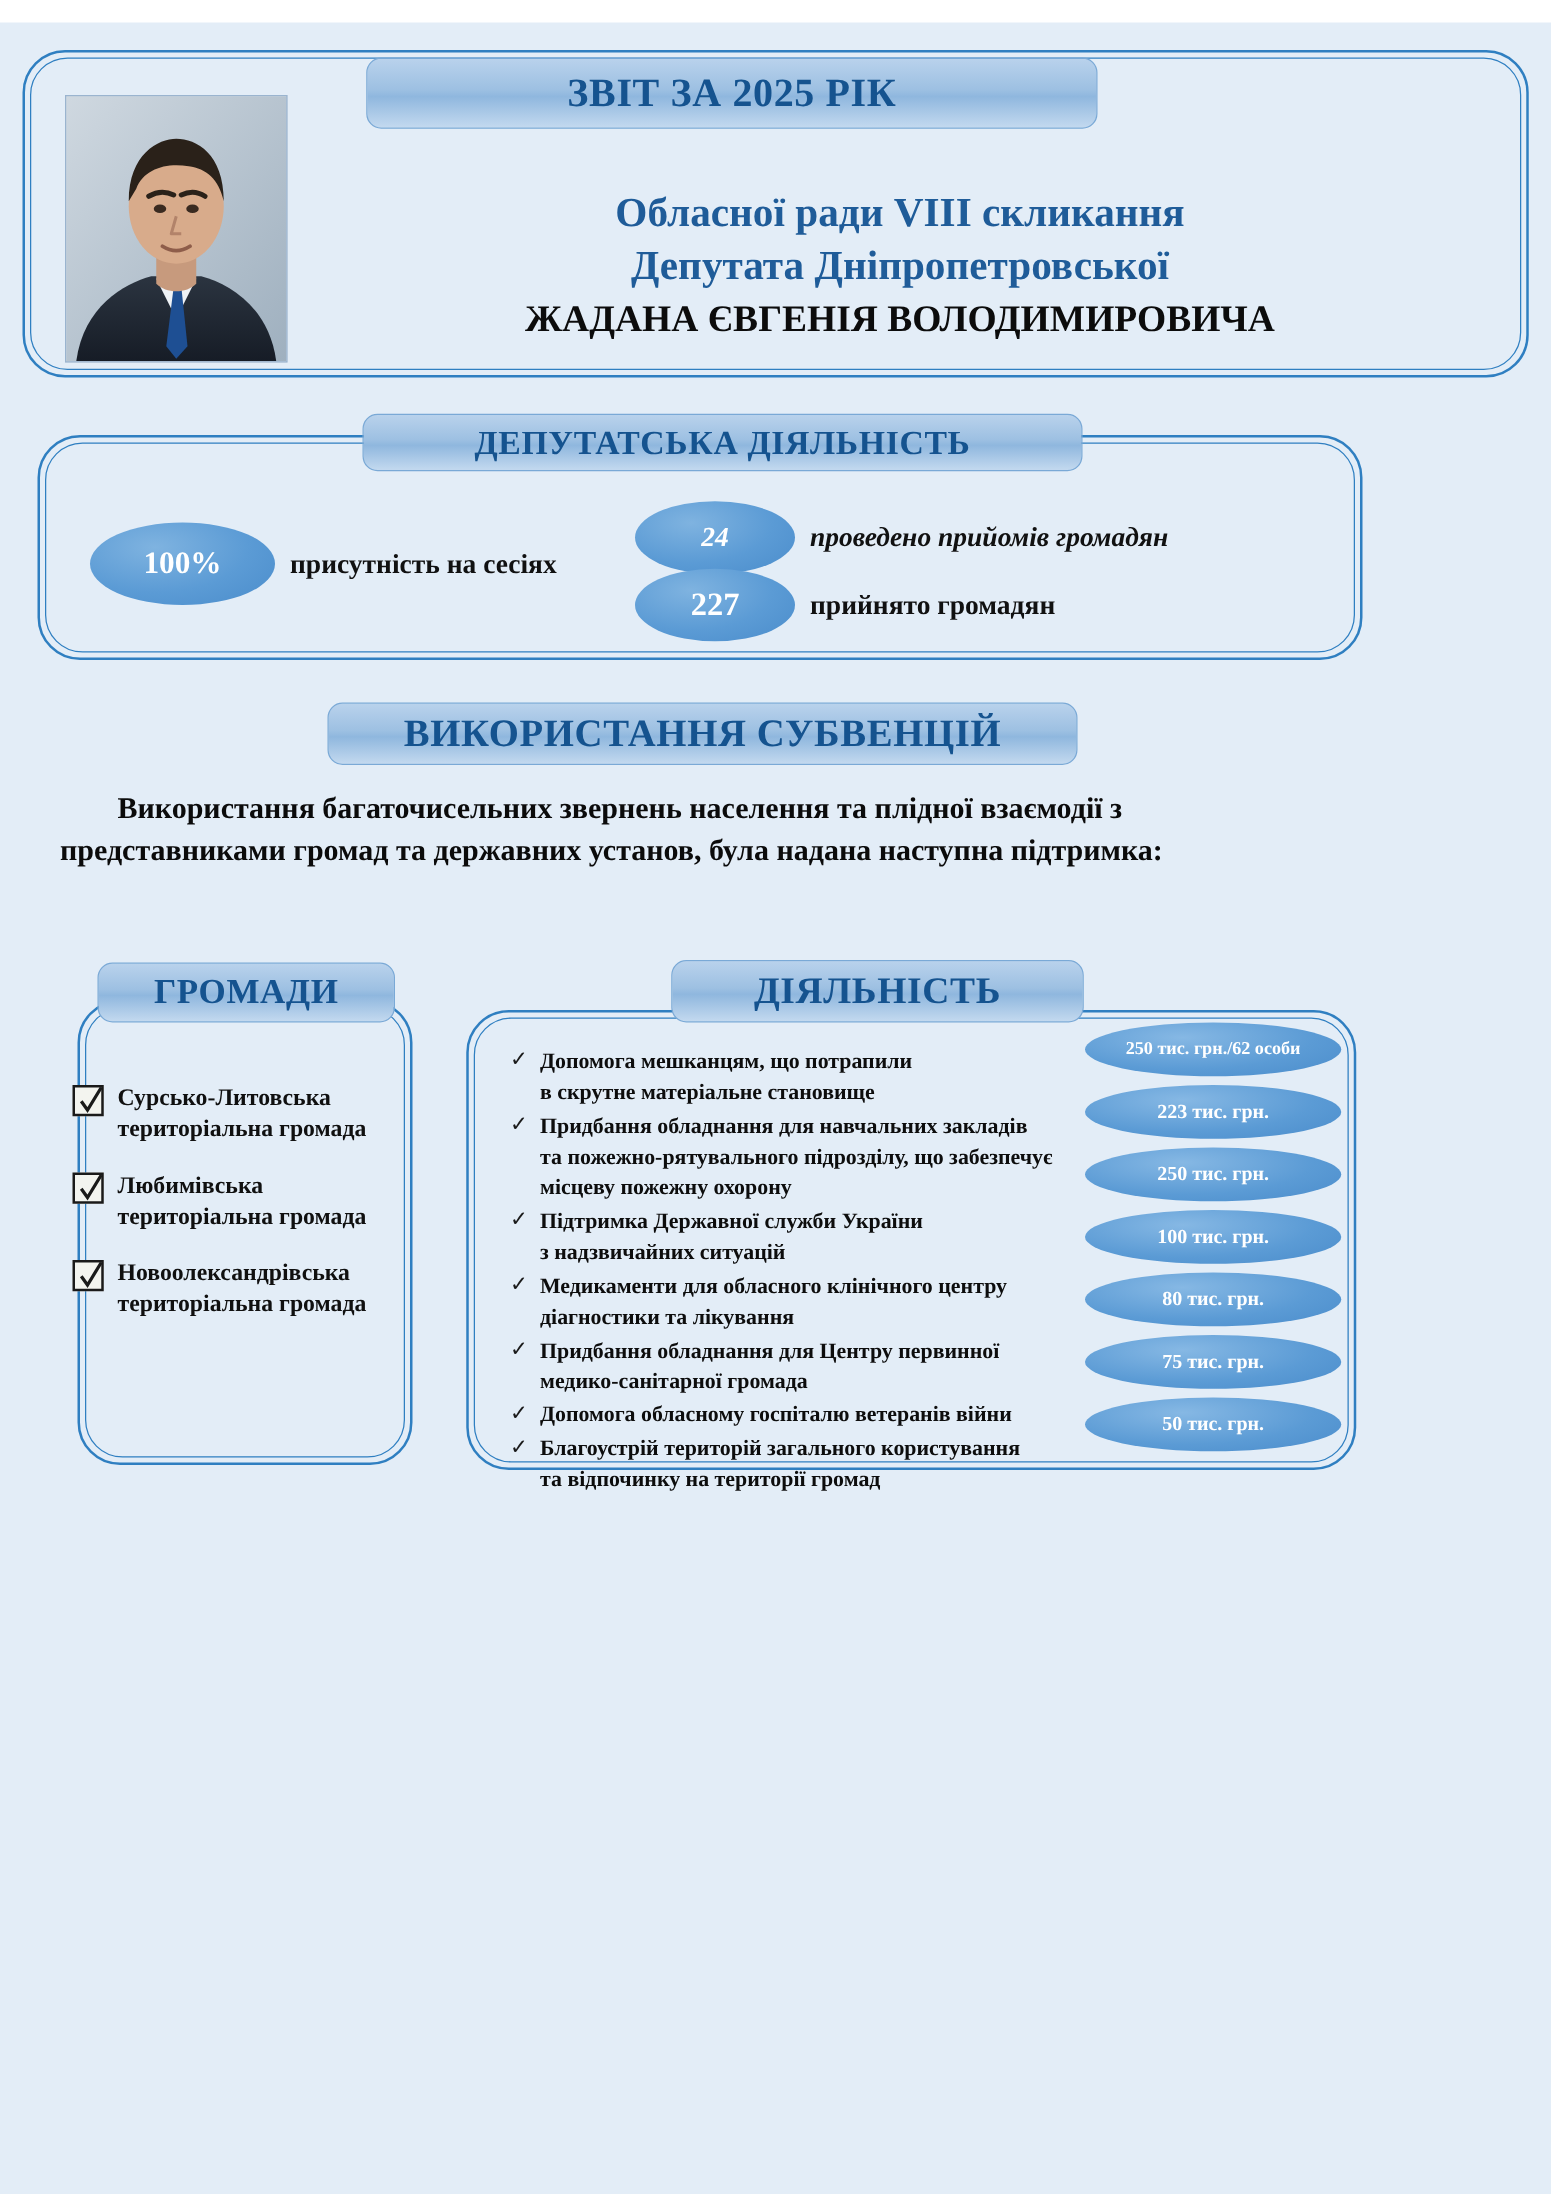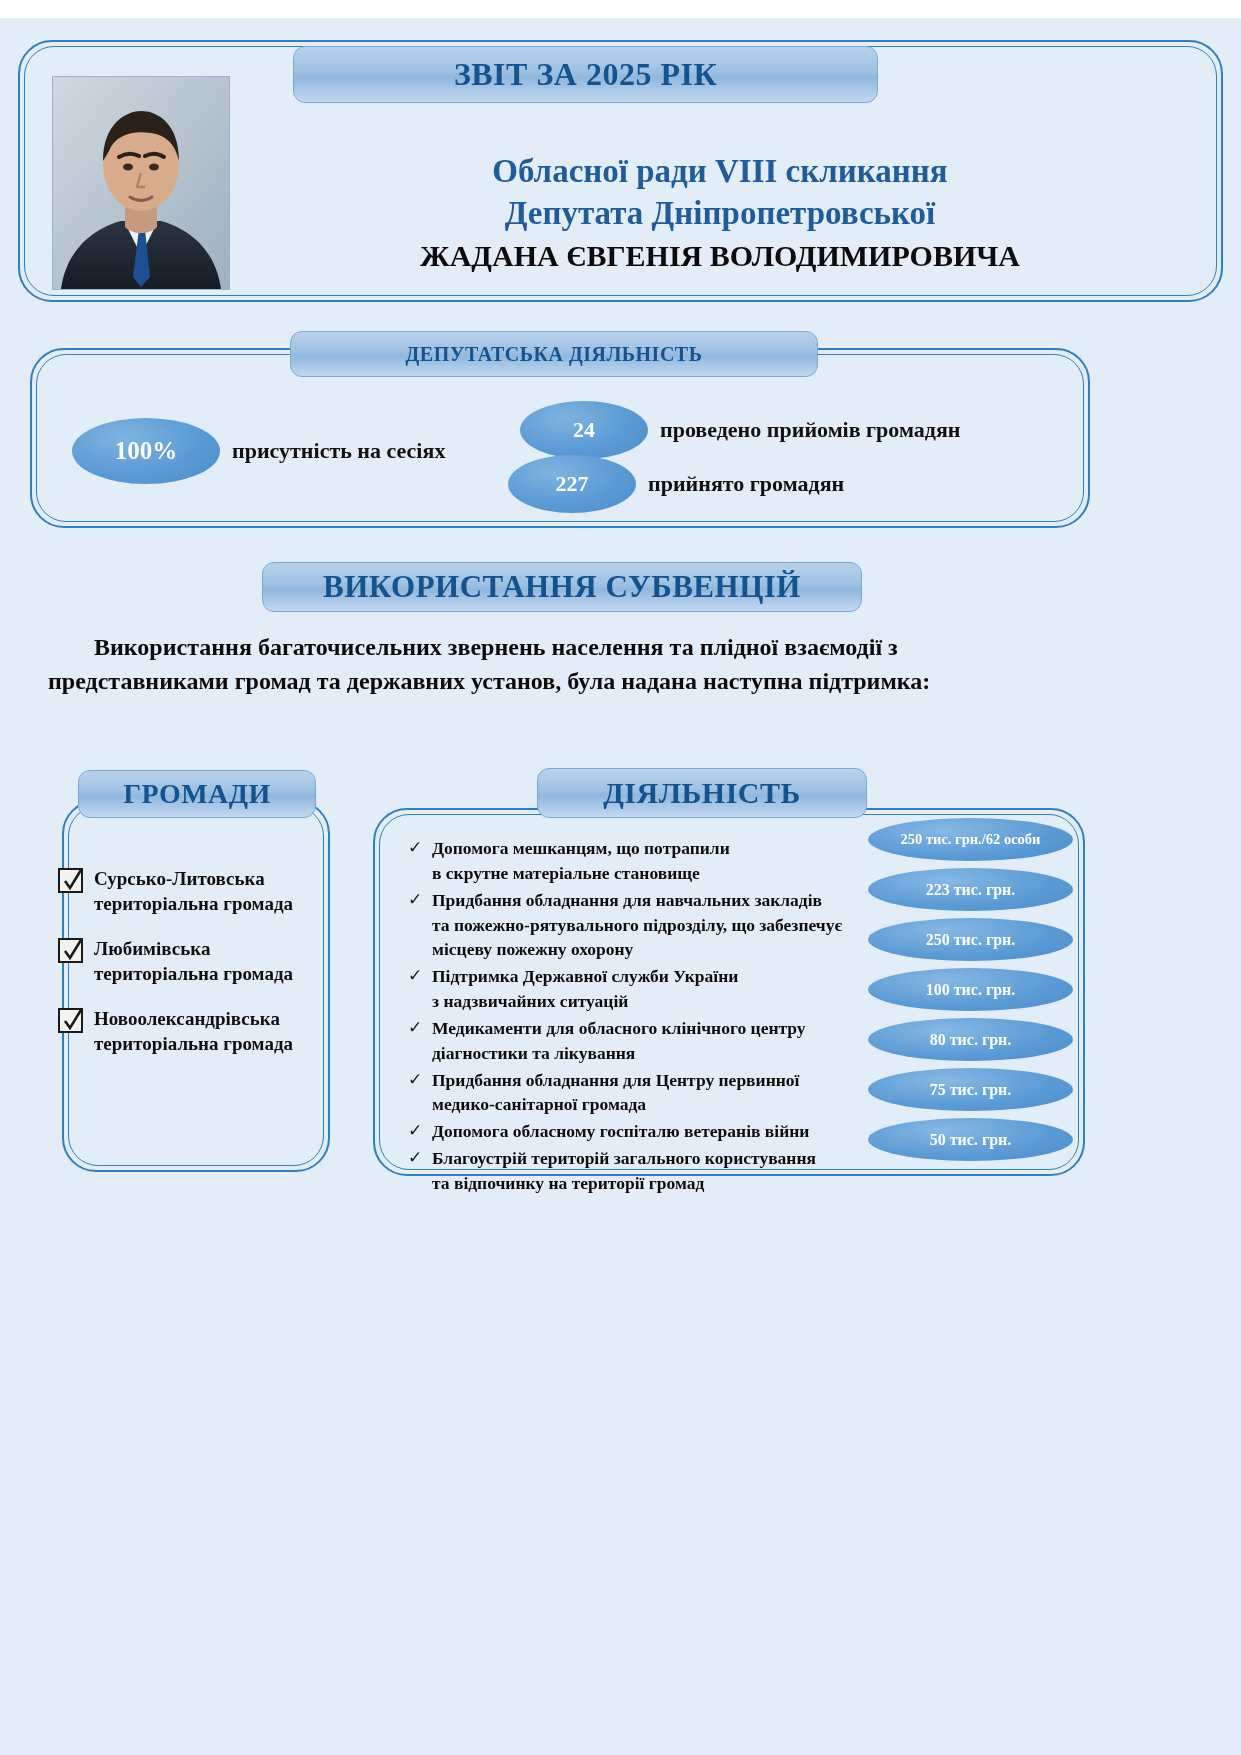--- a/index.html
+++ b/index.html
@@ -85,22 +85,22 @@
     font-size: 30px;
     font-weight: bold;
     line-height: 1.3;
     margin-top: 2px;
     white-space: nowrap;
   }
 
   
   #activity-frame { left: 30px; top: 330px; width: 1060px; height: 180px; }
   #activity-title-pill {
-    left: 290px; top: 313px; width: 528px; height: 46px;
-    font-size: 20px;
+    left: 290px; top: 313px; width: 576px; height: 46px;
+    font-size: 27px;
   }
 
   .stat-row {
     position: absolute;
     display: flex;
     align-items: center;
   }
   .ellipse {
     background: radial-gradient(ellipse at 35% 30%, #7fb3e0 0%, #5b9bd5 55%, #4a8ccb 100%);
     border-radius: 50%;
@@ -116,25 +116,25 @@
     color: #111111;
     font-weight: bold;
     font-size: 22px;
     margin-left: 12px;
     white-space: nowrap;
   }
 
   #stat-attendance { left: 72px; top: 400px; }
   #stat-attendance .ellipse { width: 148px; height: 66px; font-size: 25px; }
 
-  #stat-receptions { left: 520px; top: 383px; }
+  #stat-receptions { left: 508px; top: 383px; font-style: italic; }
   #stat-receptions .ellipse { width: 128px; height: 58px; font-size: 22px; }
 
   #stat-citizens { left: 508px; top: 437px; }
-  #stat-citizens .ellipse { width: 128px; height: 58px; font-size: 22px; }
+  #stat-citizens .ellipse { width: 128px; height: 58px; font-size: 26px; }
 
   
   #subvention-title-pill {
     left: 262px; top: 544px; width: 600px; height: 50px;
     font-size: 31px;
   }
   #subvention-paragraph {
     position: absolute;
     left: 48px; top: 612px; width: 995px;
     color: #0b0b0b;

